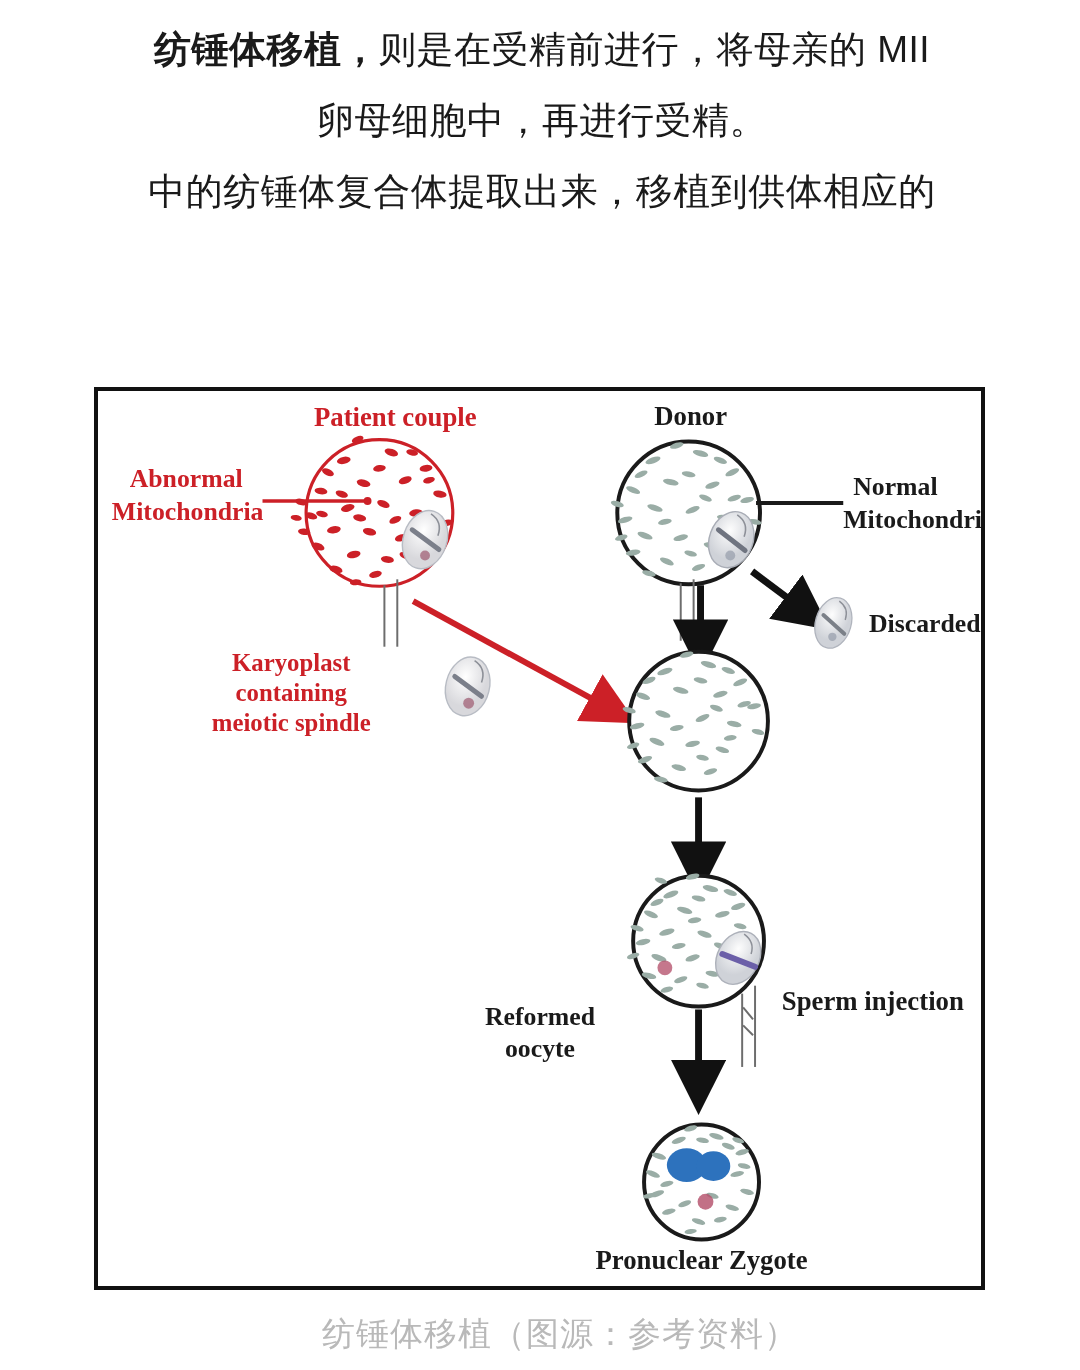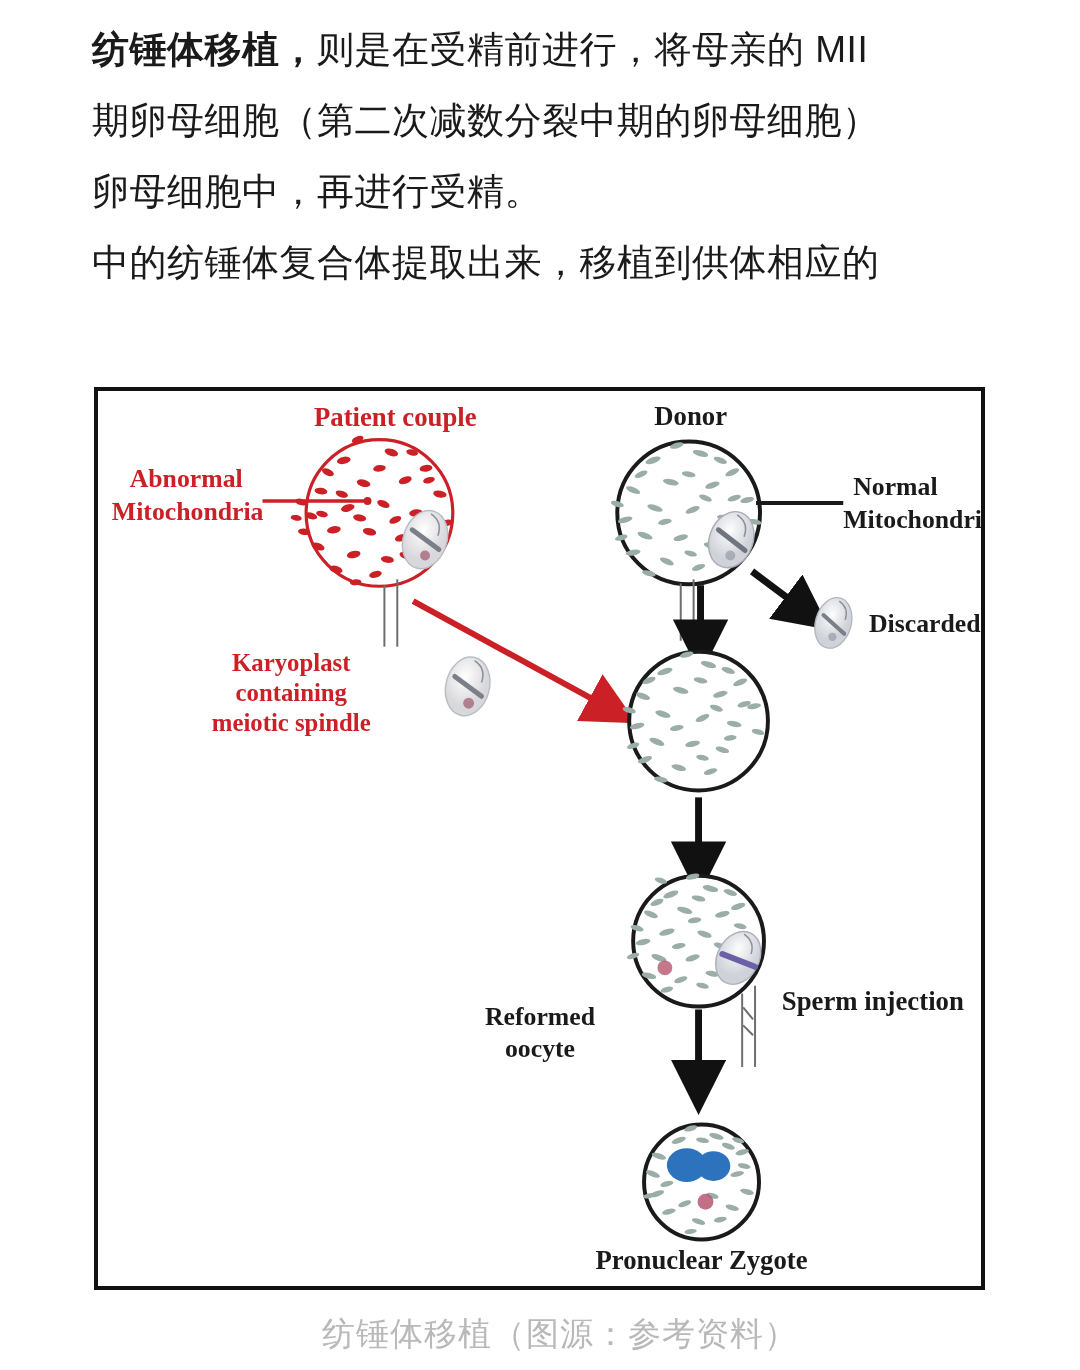--- a/index.html
+++ b/index.html
@@ -22,20 +22,21 @@
     top: 14px;
     width: 900px;
   }
   .para {
     font-family: "Liberation Sans", "DejaVu Sans", sans-serif;
     font-size: 37px;
     line-height: 71px;
     color: #1a1a1a;
     letter-spacing: 0.5px;
     margin: 0;
+    text-align: center;
   }
   .para b {
     font-weight: 700;
   }
 
   
   #figure-frame {
     position: absolute;
     left: 94px;
     top: 387px;
@@ -68,21 +69,20 @@
     padding-left: 20px;
   }
 </style>
 </head>
 <body>
 
 <div id="article">
   <p class="para">
     <b>纺锤体移植，</b><span>则是在受精前进行，将母亲的 MII</span>
   </p>
-  <p class="para">期卵母细胞（第二次减数分裂中期的卵母细胞）</p>
   <p class="para">卵母细胞中，再进行受精。</p>
   <p class="para">中的纺锤体复合体提取出来，移植到供体相应的</p>
 </div>
 
 <div id="figure-frame">
   <svg id="figure-canvas" viewBox="0 0 891 903" preserveAspectRatio="none">
     <defs>
       <marker id="arrowRed" markerWidth="9" markerHeight="9" refX="3" refY="4.5" orient="auto">
         <path d="M0,0 L9,4.5 L0,9 Z" fill="#cc2027"></path>
       </marker>

